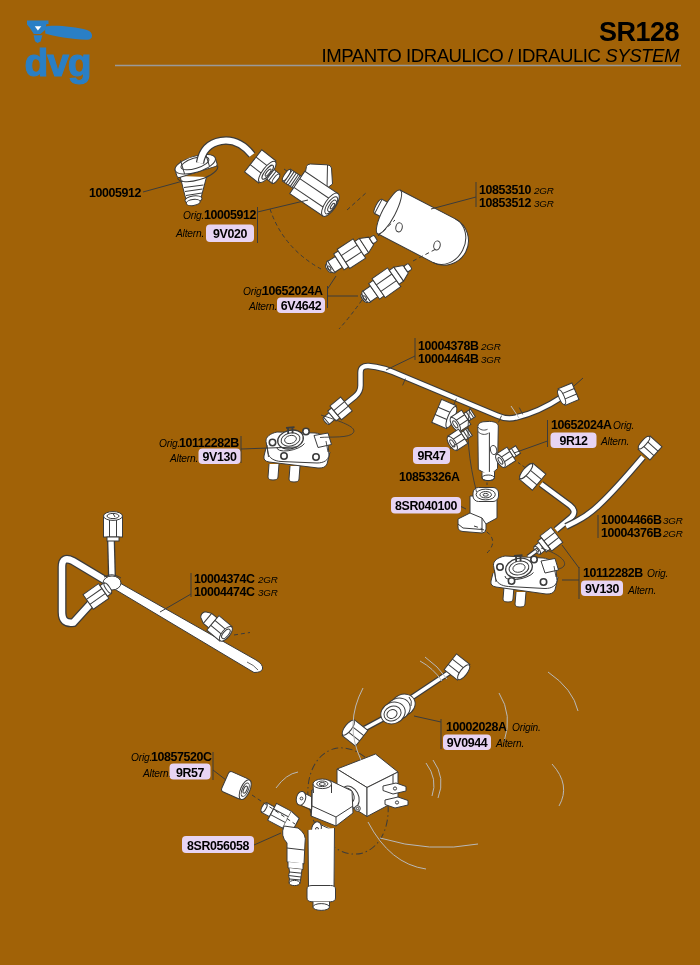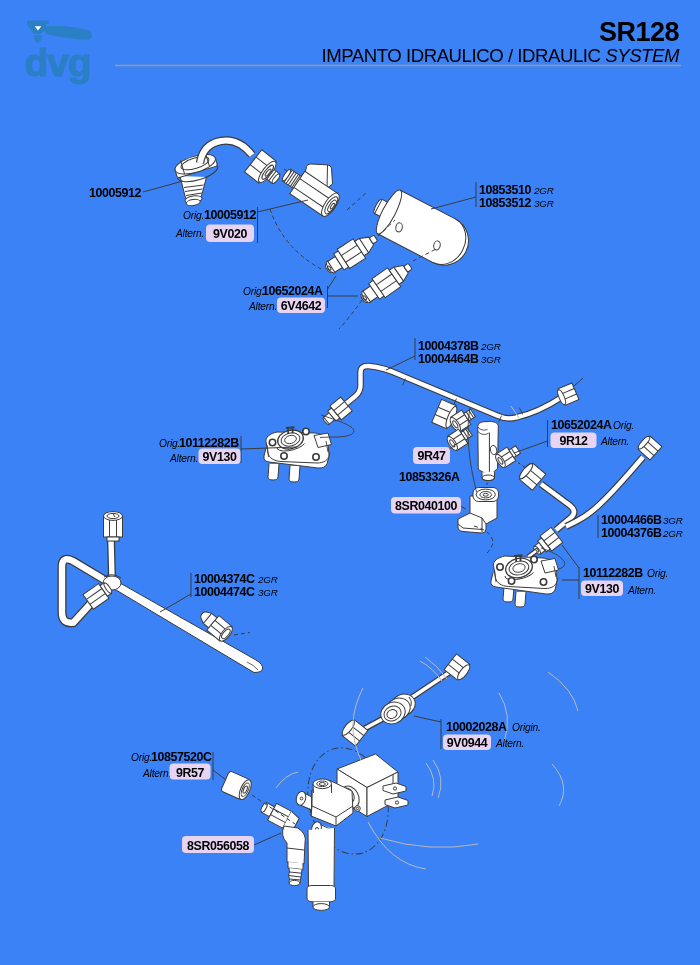--- a/index.html
+++ b/index.html
@@ -1,16 +1,16 @@
 <!DOCTYPE html>
 <html><head>
 <meta charset="utf-8">
 <style>
   html,body{margin:0;padding:0;background:#fff;}
-  #page{position:relative;width:700px;height:965px;background:#3b82f6;overflow:hidden;}
+  #page{position:relative;width:700px;height:965px;background:#a16207;overflow:hidden;}
   svg{position:absolute;left:0;top:0;}
   text{font-family:"Liberation Sans", sans-serif;}
   .pn{font-weight:bold;font-size:12.4px;letter-spacing:-0.4px;fill:#000;}
   .it{font-style:italic;font-size:10.2px;letter-spacing:-0.2px;fill:#000;}
   .gr{font-style:italic;font-size:9.8px;letter-spacing:-0.2px;fill:#000;}
   .bx{fill:#e7d4f3;}
 </style>
 </head>
 <body>
 <div id="page">

